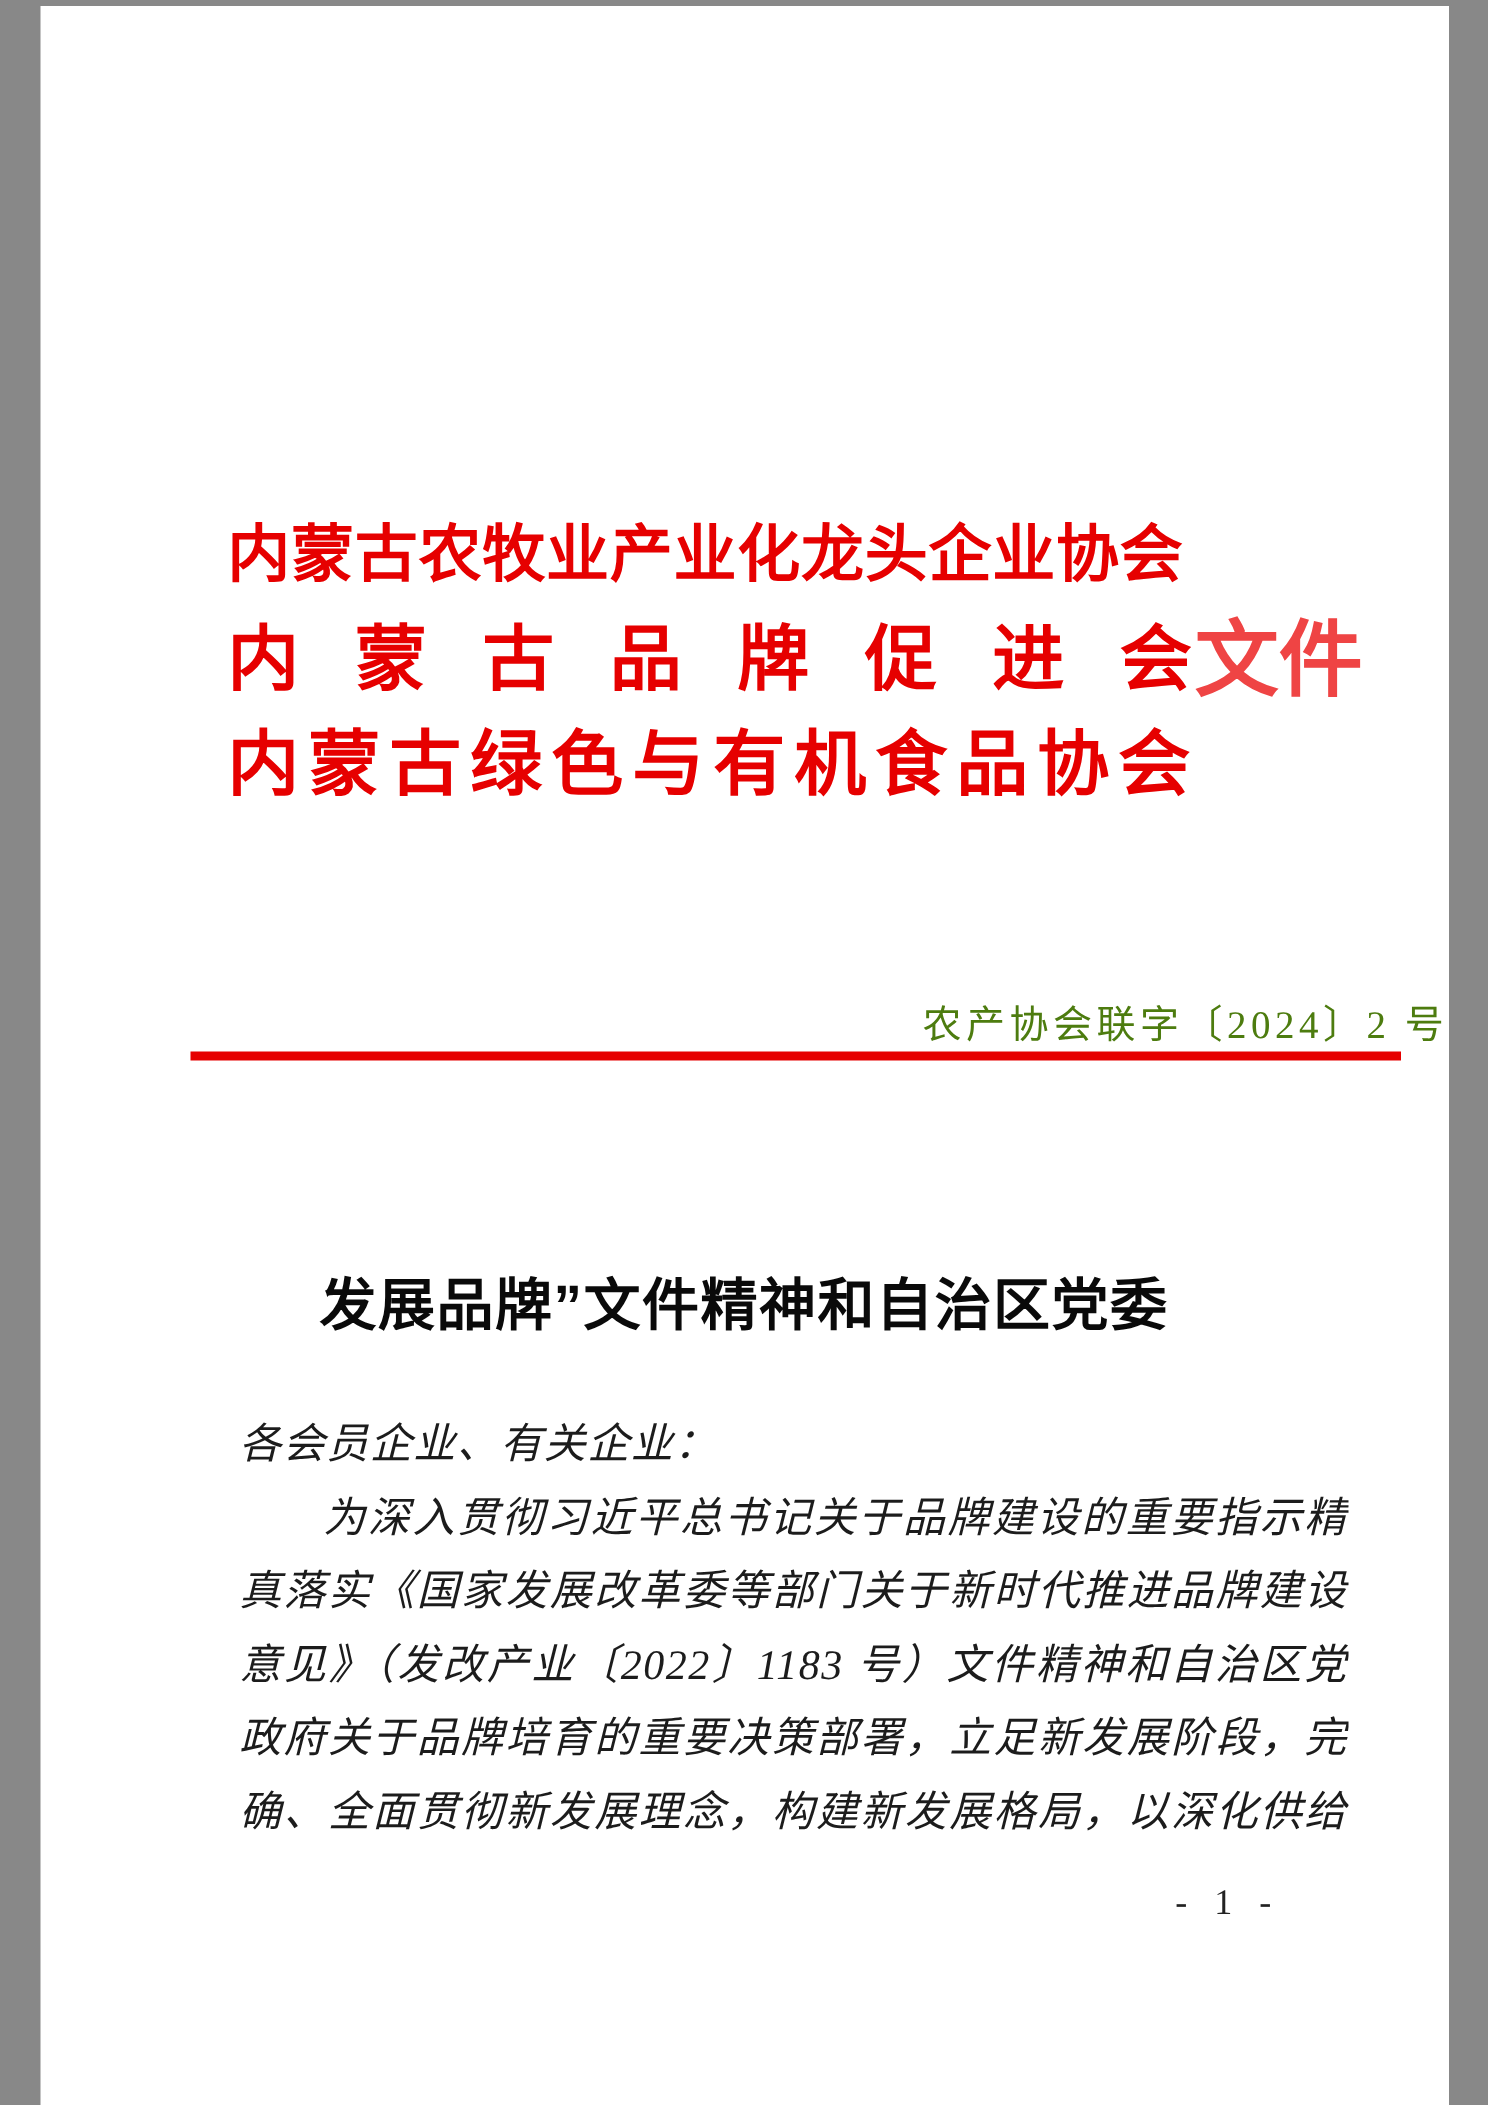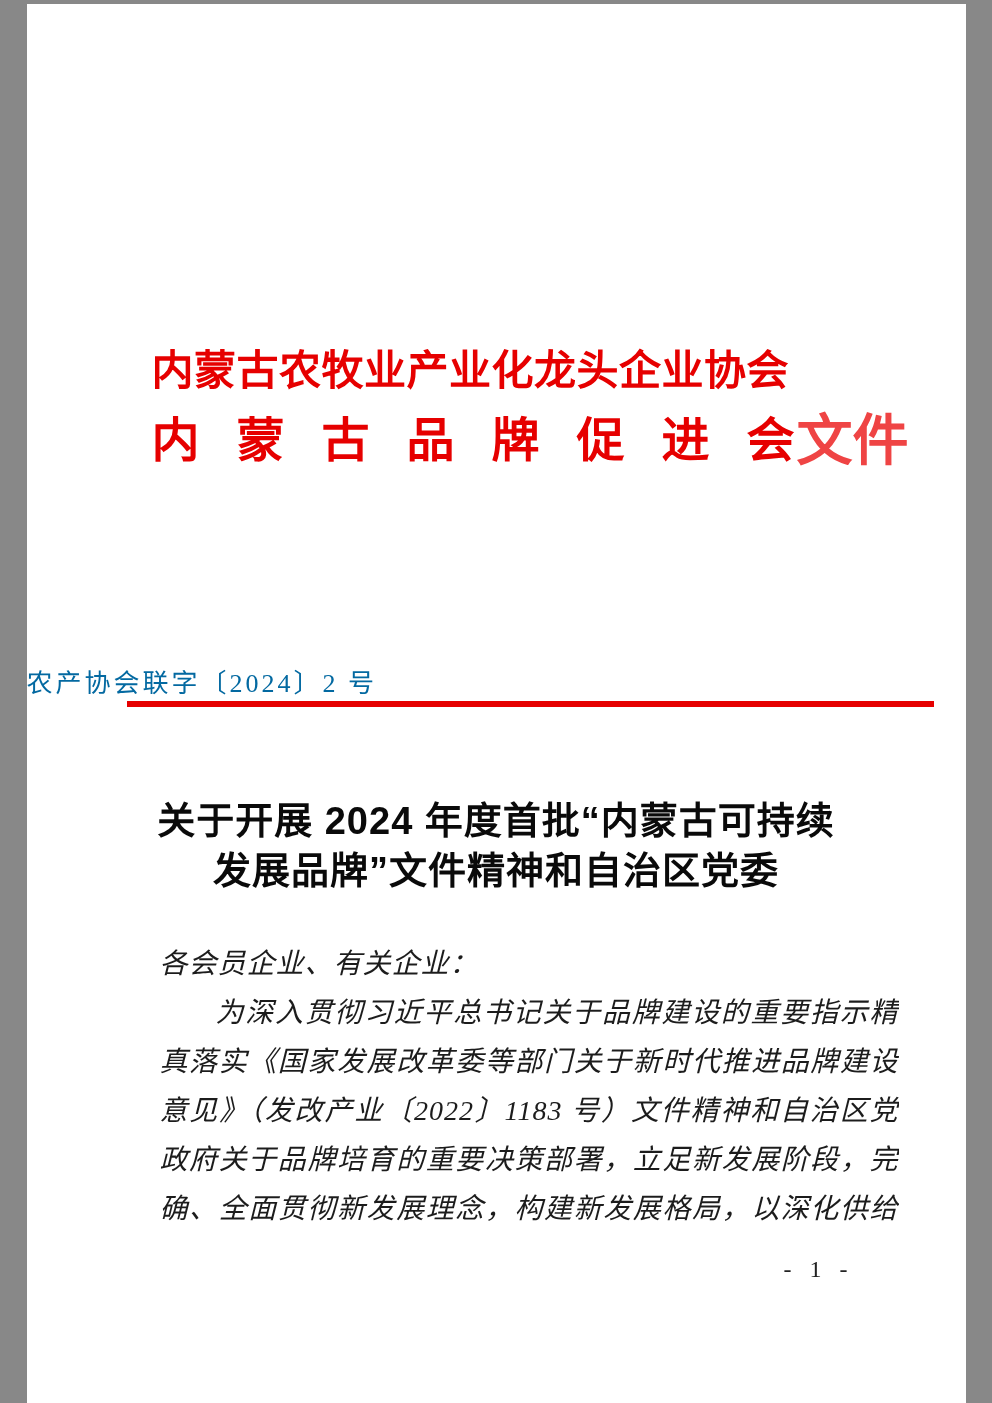--- a/index.html
+++ b/index.html
@@ -54,24 +54,24 @@
     white-space: nowrap;
   }
   .org-3 { font-size: 48px; letter-spacing: 6px; margin-right: -6px; }
 
   
   .doc-number {
     position: absolute;
     top: 658px;
     left: 0;
     width: 100%;
-    text-align: left;
+    text-align: right;
     font-size: 26px;
     letter-spacing: 3px;
-    color: #0369a1;
+    color: #4d7c0f;
     white-space: nowrap;
   }
 
   
   .red-rule {
     position: absolute;
     top: 697px;
     left: 100px;
     width: 807px;
     height: 6px;
@@ -136,28 +136,29 @@
 <body>
 
 <div class="page">
 
   <div class="letterhead">
     <div class="org-line org-1">内蒙古农牧业产业化龙头企业协会</div>
     <div class="org-row-2">
       <div class="org-line org-2">内蒙古品牌促进会</div>
       <div class="doc-type-label">文件</div>
     </div>
+    <div class="org-line org-3">内蒙古绿色与有机食品协会</div>
   </div>
 
   <div class="doc-number">农产协会联字〔2024〕2 号</div>
 
   <div class="red-rule"></div>
 
   <h1 class="doc-title">
-    <span>关于开展 2024 年度首批“内蒙古可持续</span><br>
+    <br>
     <span>发展品牌”文件精神和自治区党委</span>
   </h1>
 
   <div class="doc-body">
     <div class="greeting">各会员企业、有关企业：</div>
     <div class="para-line first">为深入贯彻习近平总书记关于品牌建设的重要指示精神，认</div>
     <div class="para-line">真落实《国家发展改革委等部门关于新时代推进品牌建设的指导</div>
     <div class="para-line">意见》（发改产业〔2022〕1183 号）文件精神和自治区党委、</div>
     <div class="para-line">政府关于品牌培育的重要决策部署，立足新发展阶段，完整、准</div>
     <div class="para-line">确、全面贯彻新发展理念，构建新发展格局，以深化供给侧结构</div>

